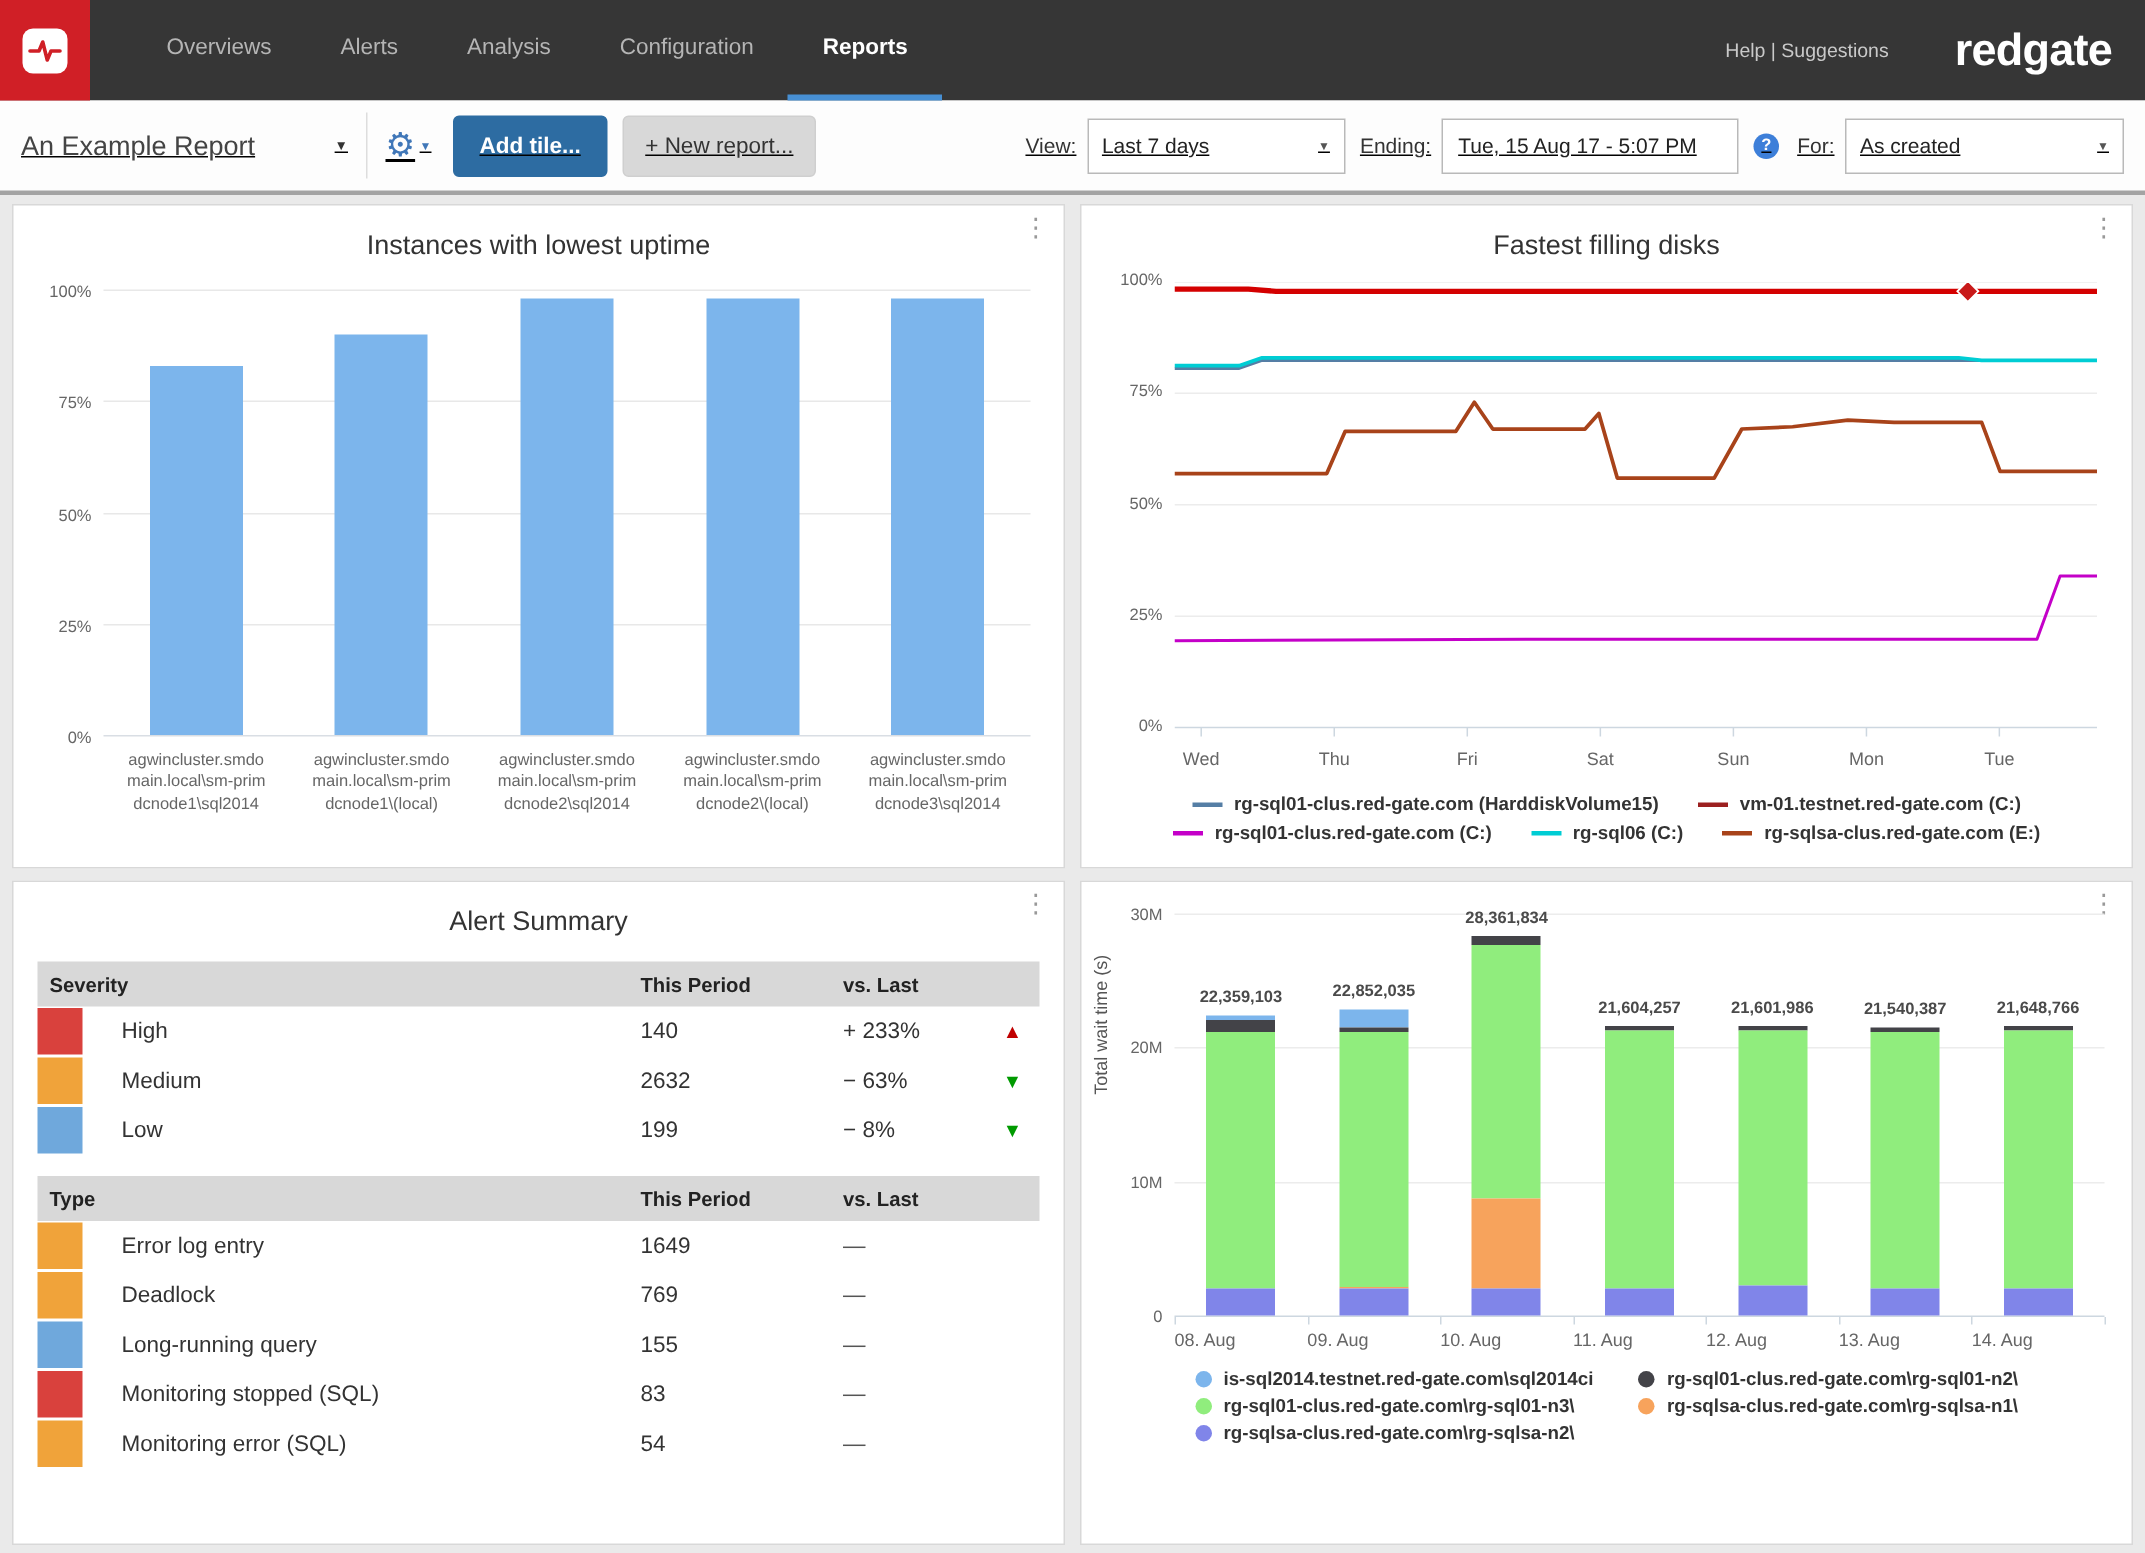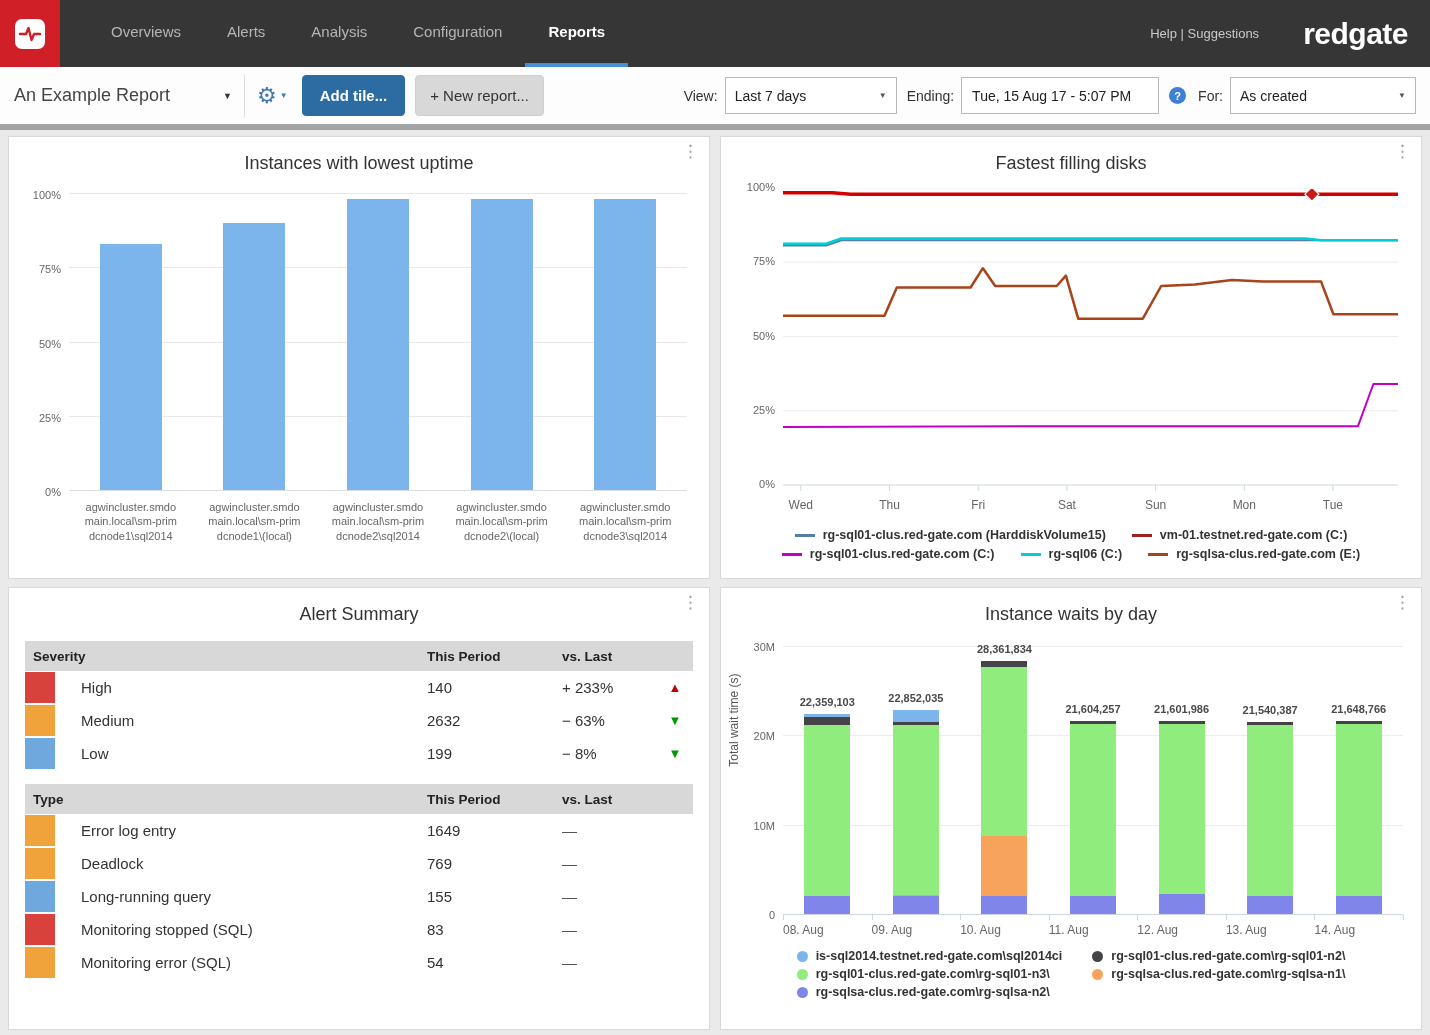--- a/index.html
+++ b/index.html
@@ -11,21 +11,21 @@
   .logo { width:60px; background:#d01f26; display:flex; align-items:center; justify-content:center; }
   .logo-ic { width:30px; height:30px; background:#fff; border-radius:7px; display:flex; align-items:center; justify-content:center; }
   .nav-tabs { display:flex; margin-left:28px; }
   .tab { padding:0 23px; line-height:63px; font-size:15px; color:#b5b5b5; cursor:pointer; }
   .tab.active { color:#fff; font-weight:bold; border-bottom:4px solid #478fd3; }
   .nav-right { margin-left:auto; display:flex; align-items:center; }
   .help-links { color:#c9c9c9; font-size:13px; margin-right:44px; }
   .brand { color:#fff; font-size:30px; font-weight:bold; letter-spacing:-0.5px; margin-right:22px; }
 
   
-  .toolbar { height:63px; background:#fdfdfd; border-bottom:6px solid #a3a3a3; display:flex; align-items:center; padding:0 14px; }
+  .toolbar { height:63px; background:#fdfdfd; border-bottom:3px solid #a3a3a3; display:flex; align-items:center; padding:0 14px;text-decoration:underline; }
   .report-select { width:226px; display:flex; align-items:center; justify-content:space-between; font-size:18px; color:#444; cursor:pointer; padding-right:8px; }
   .tb-divider { width:1px; height:44px; background:#ddd; margin:0 12px 0 4px; }
   .gear-wrap { display:flex; align-items:center; color:#4077b8; cursor:pointer; margin-right:14px; }
   .gear { font-size:22px; }
   .mini-caret { font-size:8px; margin-left:3px; }
   .btn-primary { background:#2d6ca2; color:#fff; font-size:15px; font-weight:bold; padding:11px 17px; border-radius:4px; border:1px solid #2d6ca2; cursor:pointer; }
   .btn-gray { background:#d8d8d8; color:#333; font-size:15px; padding:11px 14px; border-radius:4px; border:1px solid #cfcfcf; margin-left:10px; cursor:pointer; }
   .tb-right { margin-left:auto; display:flex; align-items:center; }
   .tb-label { font-size:14px; color:#333; margin:0 7px 0 10px; }
   .selbox { background:#fff; border:1px solid #b9b9b9; height:37px; display:flex; align-items:center; justify-content:space-between; font-size:14px; color:#222; padding:0 9px; cursor:pointer; }
@@ -325,21 +325,20 @@
           </div>
         <div class="c2">54</div>
         <div class="c3 dash">—</div>
         <div class="c4 none"></div>
         </div>
       </div>
   </section>
 
   <section class="tile">
     <div class="kebab">⋮</div>
-    <h2 class="tile-title">Instance waits by day</h2>
     <div class="wc-wrap">
       <div class="wc-ylabel">Total wait time (s)</div>
       <div class="wc-plot">
           <div class="wc-grid base" style="bottom:0px"></div>
           <div class="wc-ylab" style="bottom:-6px">0</div>
           <div class="wc-grid" style="bottom:89.33333333333334px"></div>
           <div class="wc-ylab" style="bottom:83.33333333333334px">10M</div>
           <div class="wc-grid" style="bottom:178.66666666666669px"></div>
           <div class="wc-ylab" style="bottom:172.66666666666669px">20M</div>
           <div class="wc-grid" style="bottom:268px"></div>

